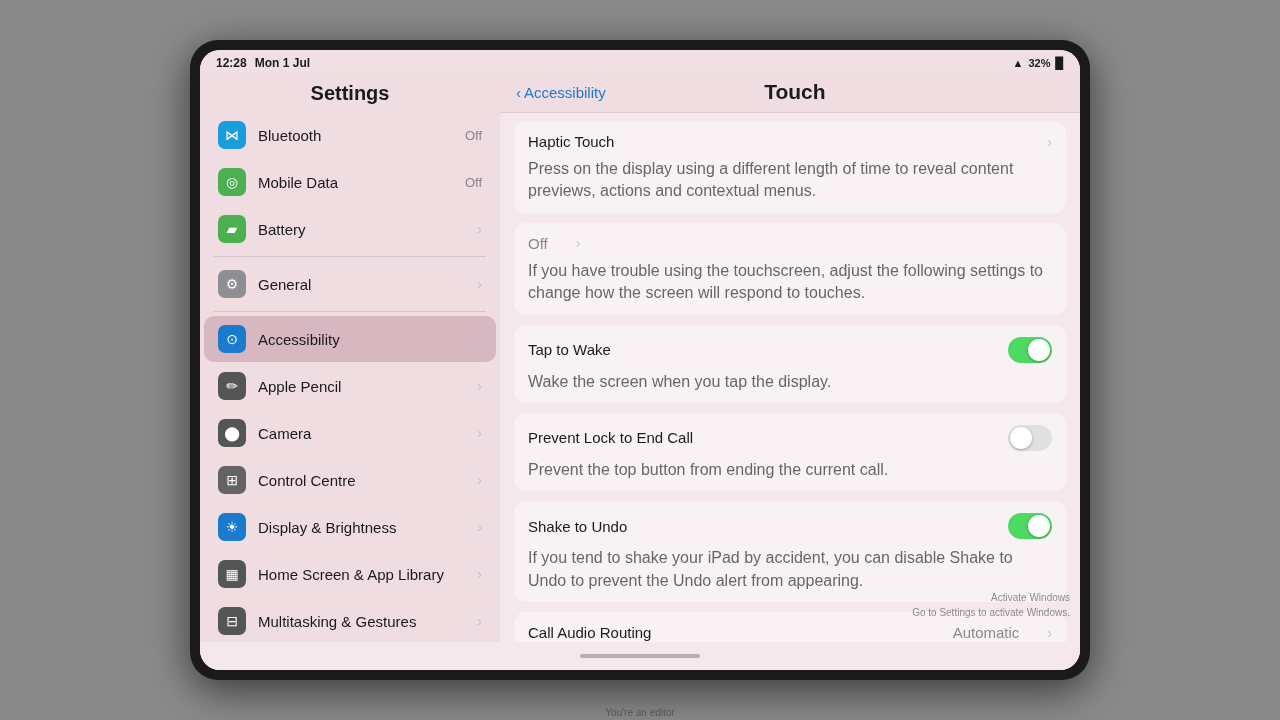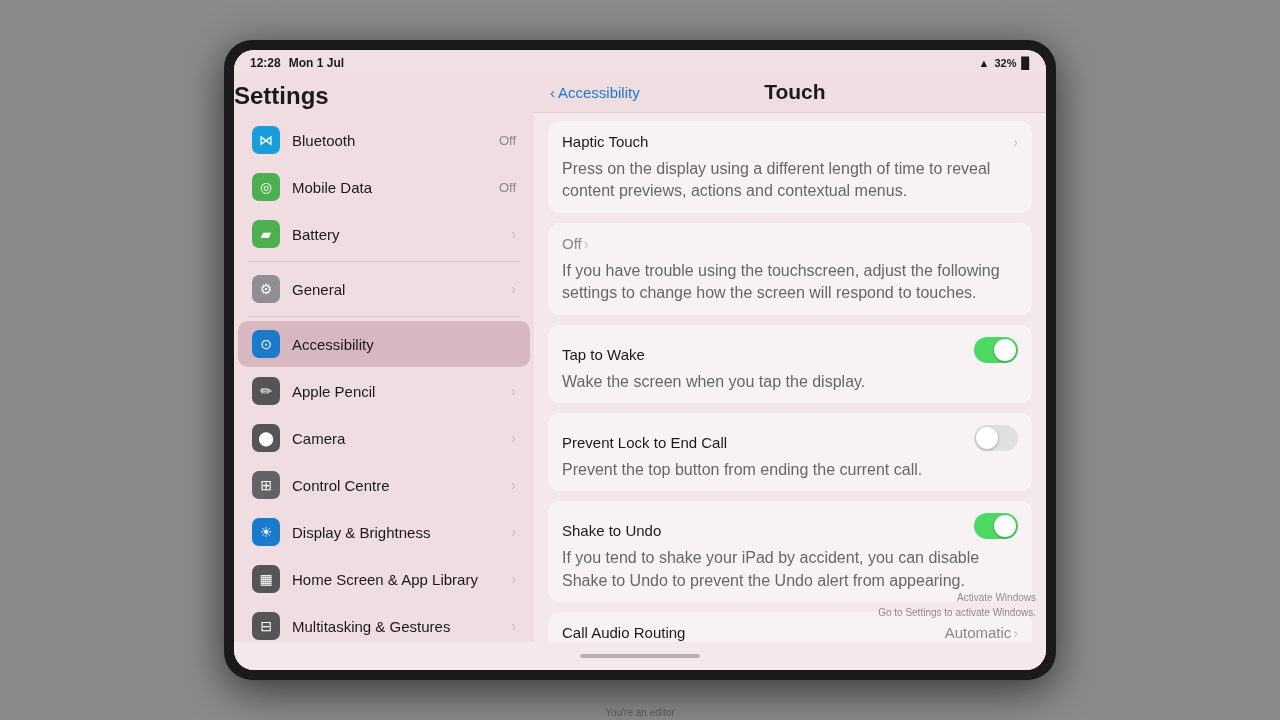--- a/index.html
+++ b/index.html
@@ -7,21 +7,21 @@
       background: #8a8a8a;
       display: flex;
       justify-content: center;
       align-items: center;
       width: 1280px;
       height: 720px;
       font-family: -apple-system, 'SF Pro Text', 'Helvetica Neue', sans-serif;
       overflow: hidden;
     }
     .device-frame {
-      width: 832px;
+      width: 900px;
       height: 640px;
       background: #1a1a1a;
       border-radius: 28px;
       padding: 10px;
       box-shadow: 0 10px 40px rgba(0,0,0,0.6);
       position: relative;
     }
     .screen {
       width: 100%;
       height: 100%;
@@ -54,21 +54,22 @@
     
     .sidebar {
       width: 300px;
       background: #f0dde2;
       flex-shrink: 0;
       display: flex;
       flex-direction: column;
       overflow: hidden;
     }
     .sidebar-header {
-      font-size: 24px;
+      text-align: center;
+      font-size: 20px;
       font-weight: 700;
       color: #1a1a1a;
       padding: 10px 0 6px 0;
       background: #f0dde2;
     }
     .sidebar-items {
       overflow-y: auto;
       flex: 1;
     }
     .sidebar-items::-webkit-scrollbar { display: none; }
@@ -143,23 +144,23 @@
     .detail-content::-webkit-scrollbar { display: none; }
     
     .setting-card {
       background: rgba(255,255,255,0.45);
       border-radius: 12px;
       margin-bottom: 10px;
       overflow: hidden;
     }
     .setting-row-main {
       display: flex;
-      align-items: flex-end;
+      align-items: center;
       padding: 12px 14px 8px 14px;
-      gap: 2px;
+      gap: 28px;
     }
     .setting-title {
       font-size: 15px;
       color: #1a1a1a;
       flex: 1;
     }
     .setting-value {
       font-size: 15px;
       color: #888;
     }

